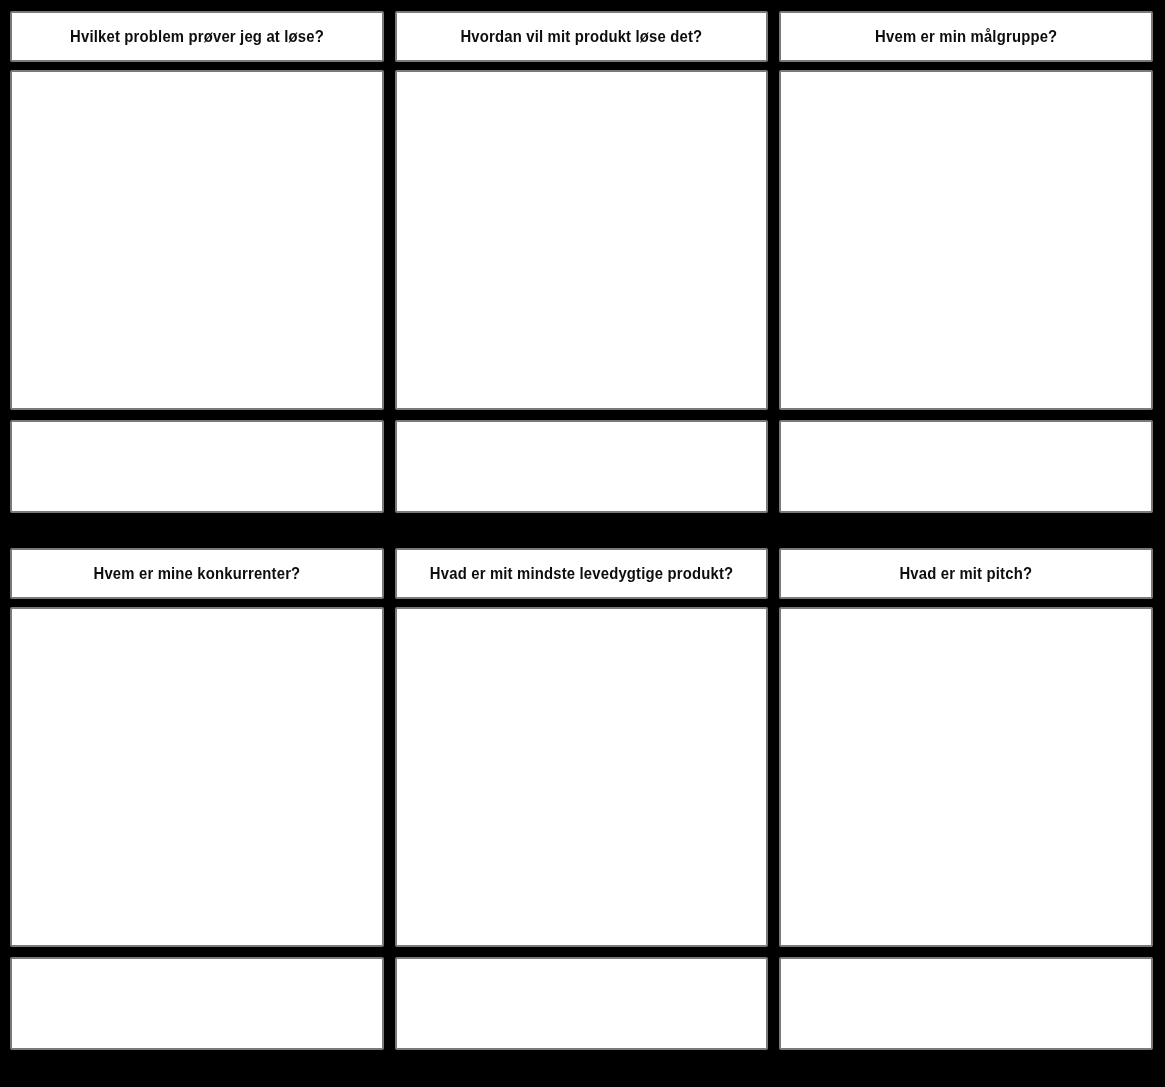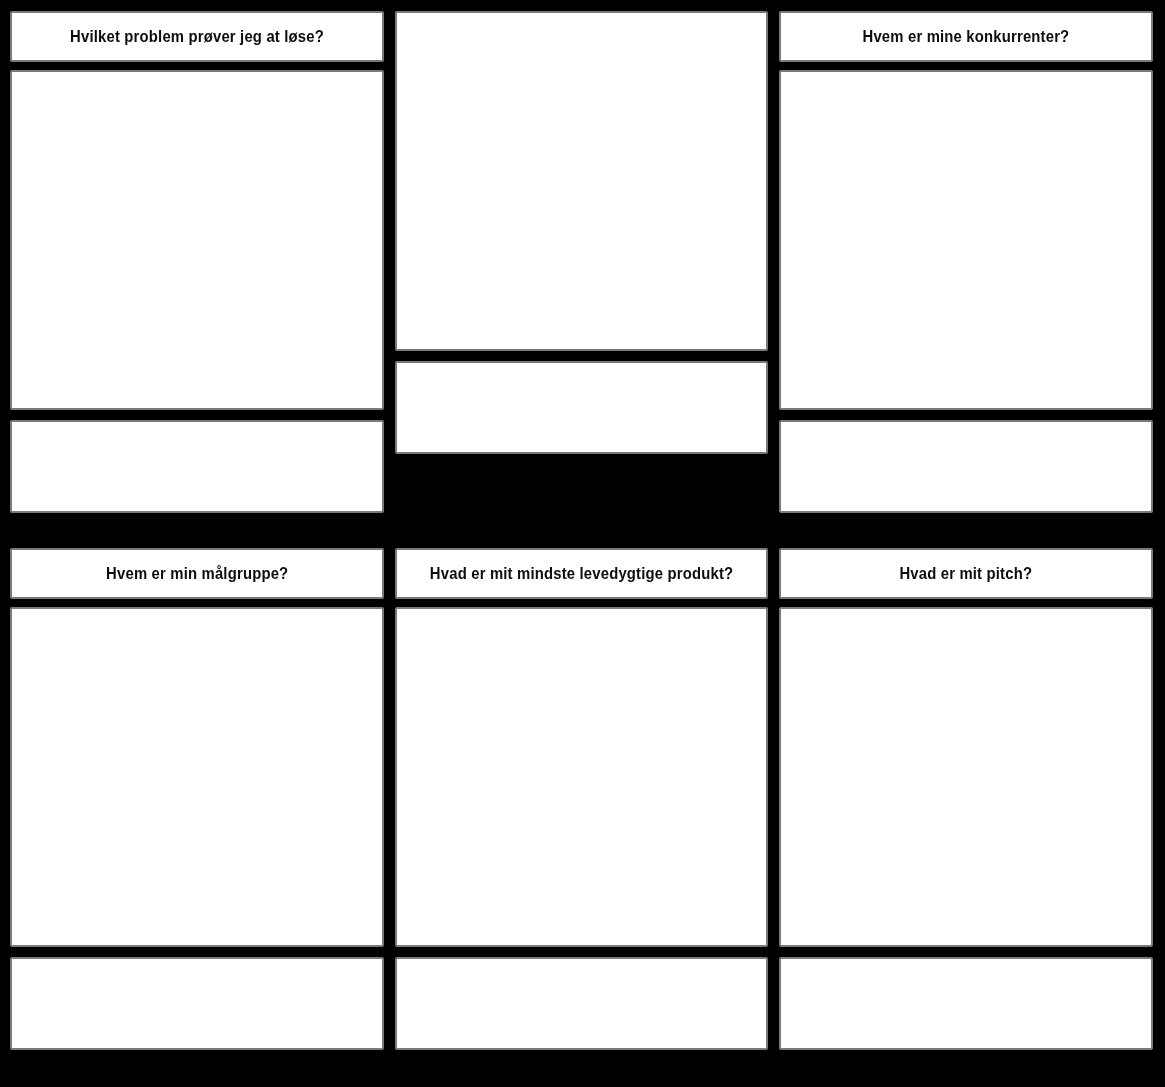--- a/index.html
+++ b/index.html
@@ -71,35 +71,38 @@
 
   <div class="cell">
     <div class="box title-box">
       <span class="title-text">Hvilket problem prøver jeg at løse?</span>
     </div>
     <div class="box image-box"></div>
     <div class="box desc-box"></div>
   </div>
 
   <div class="cell">
-    <div class="box image-box"></div>
-    <div class="box desc-box"></div>
-  </div>
-
-  <div class="cell">
     <div class="box title-box">
-      <span class="title-text">Hvem er mine konkurrenter?</span>
+      <span class="title-text">Hvordan vil mit produkt løse det?</span>
     </div>
     <div class="box image-box"></div>
     <div class="box desc-box"></div>
   </div>
 
   <div class="cell">
     <div class="box title-box">
       <span class="title-text">Hvem er min målgruppe?</span>
+    </div>
+    <div class="box image-box"></div>
+    <div class="box desc-box"></div>
+  </div>
+
+  <div class="cell">
+    <div class="box title-box">
+      <span class="title-text">Hvem er mine konkurrenter?</span>
     </div>
     <div class="box image-box"></div>
     <div class="box desc-box"></div>
   </div>
 
   <div class="cell">
     <div class="box title-box">
       <span class="title-text">Hvad er mit mindste levedygtige produkt?</span>
     </div>
     <div class="box image-box"></div>

